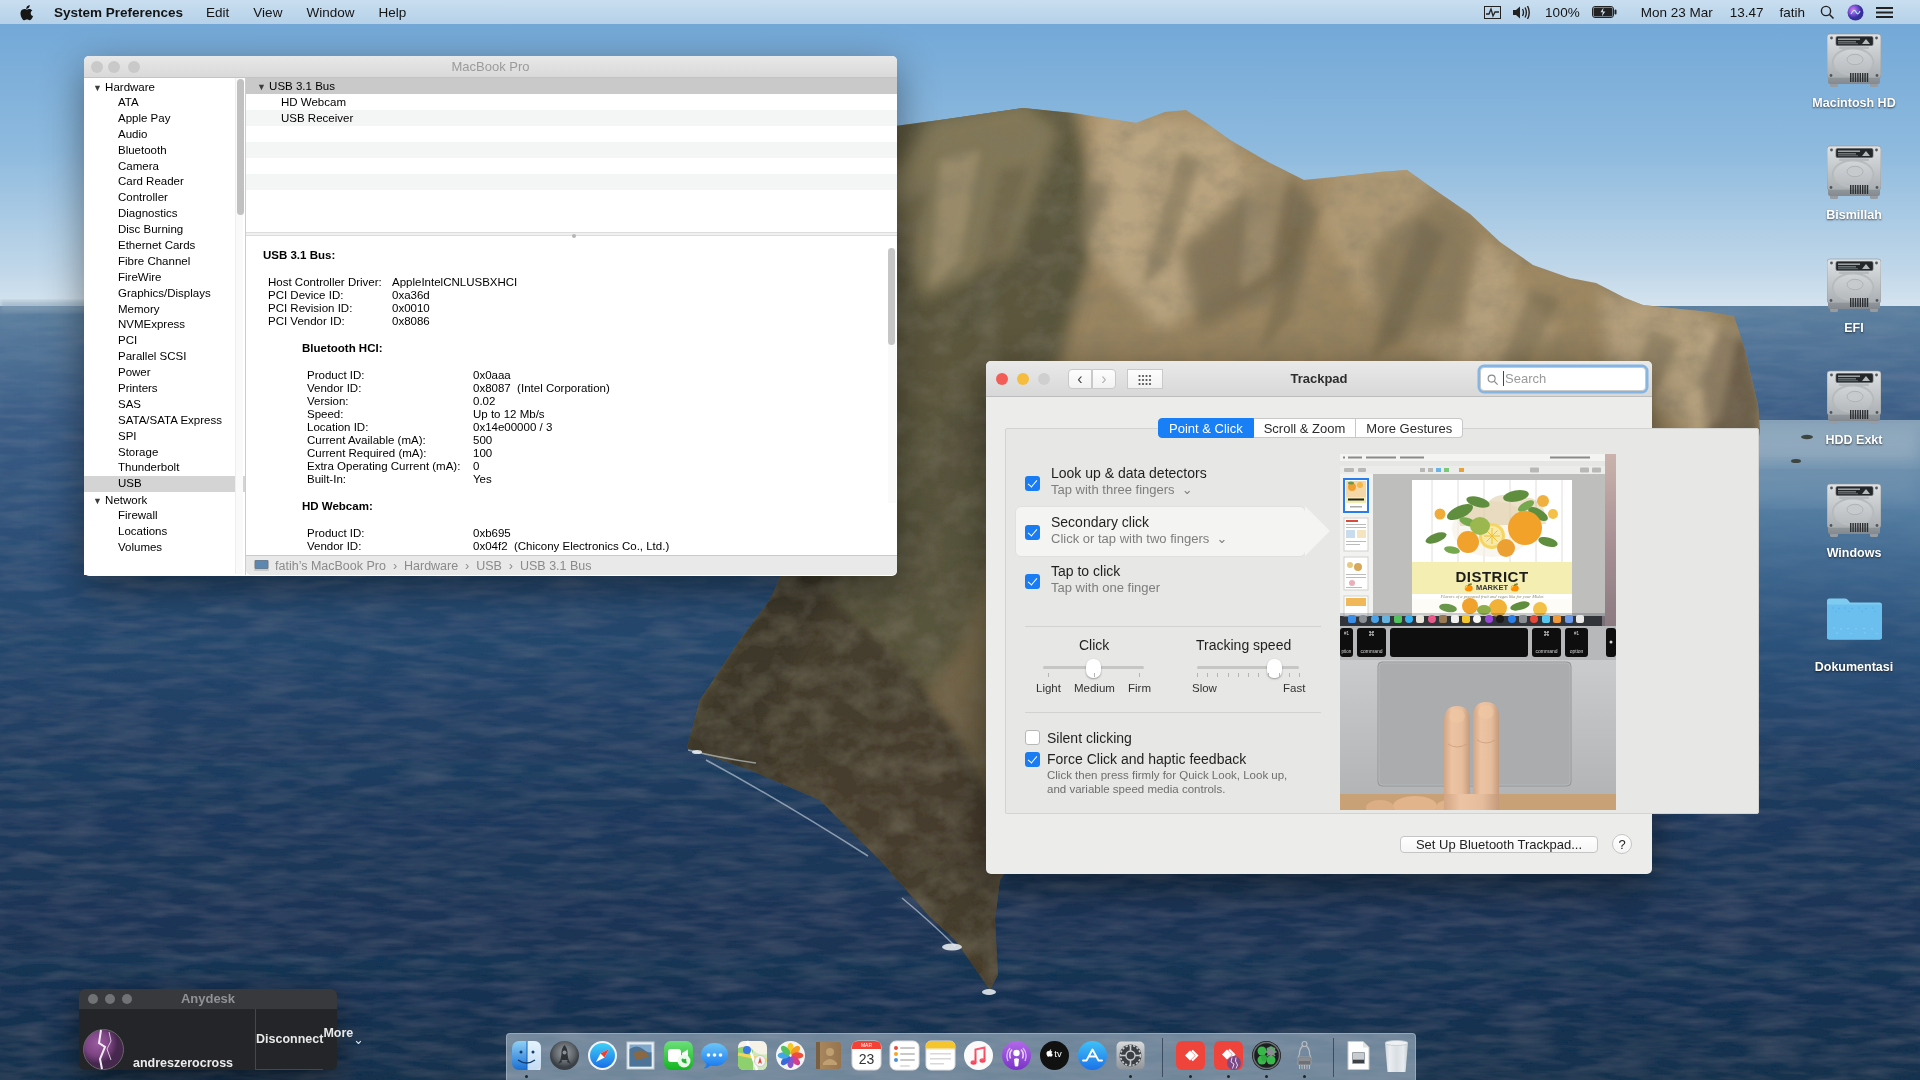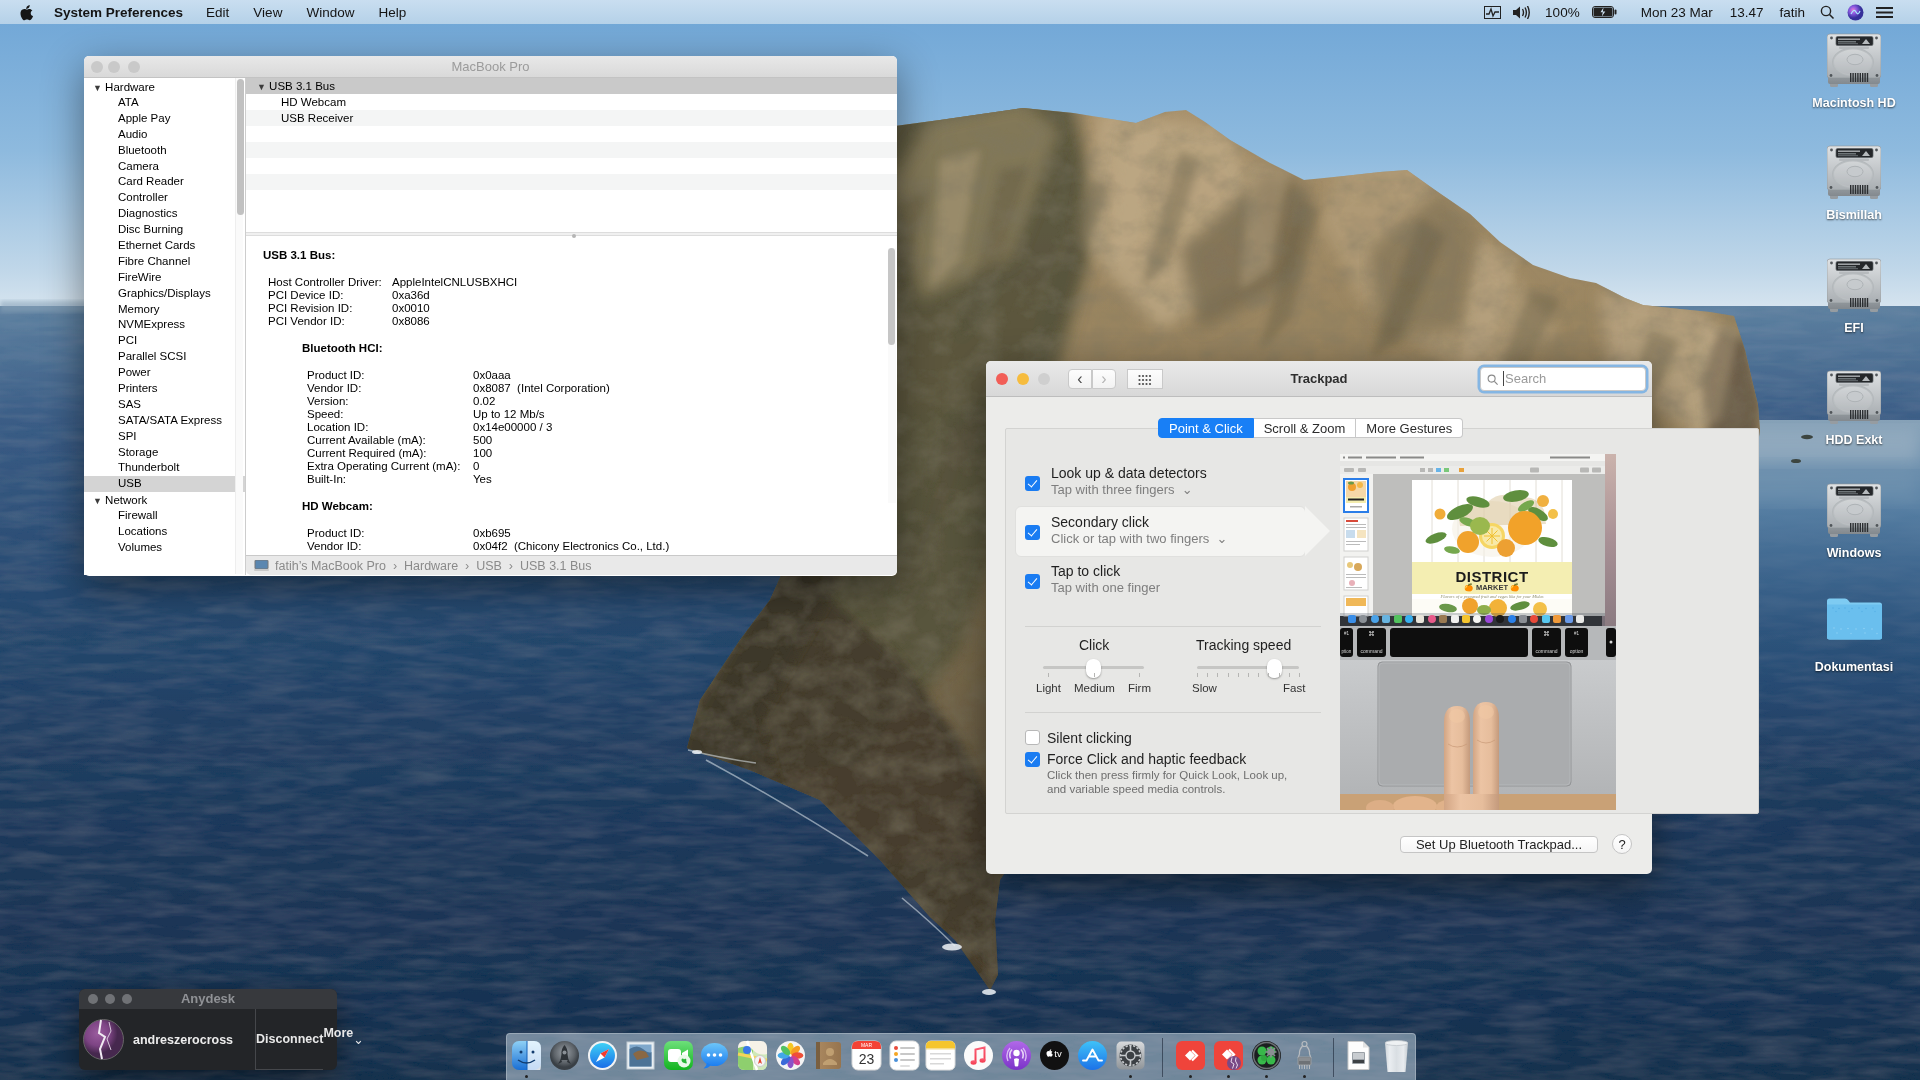--- a/index.html
+++ b/index.html
@@ -72,21 +72,21 @@
 .slider-thumb { position:absolute; width:15px; height:19px; background:#fff; border-radius:7px 7px 7px 7px; box-shadow:0 1px 2px rgba(0,0,0,.35); }
 .tick { position:absolute; width:1px; height:4px; background:#b5b5b3; }
 .slbl { position:absolute; font-size:11.5px; color:#333; }
 #tp-video { position:absolute; left:353px; top:92px; width:276px; height:356px; overflow:hidden; }
 .pushbtn { position:absolute; background:linear-gradient(#fff,#f5f5f5); border:1px solid #c5c5c5; border-radius:4px; font-size:13px; color:#222; text-align:center; }
 
 #anydesk { position:absolute; left:79px; top:989px; width:258px; height:81px; background:#232528; border-radius:6px; box-shadow:0 10px 30px rgba(0,0,0,.5); z-index:15; font-family:"Liberation Sans",sans-serif; }
 #ad-title { height:20px; background:#37393d; border-radius:6px 6px 0 0; position:relative; text-align:center; color:#909296; font-size:13px; font-weight:bold; line-height:20px; }
 #ad-title .tl { width:10px; height:10px; top:5px; background:#707276; }
 #ad-body { display:flex; height:61px; }
-#ad-left { flex:1; display:flex; align-items:center; border-right:1px solid #45474b; }
+#ad-left { flex:1; display:flex; align-items:flex-end; border-right:1px solid #45474b; }
 #ad-right { width:81px; display:flex; flex-direction:row; }
 #ad-right .half { flex:1; display:flex; align-items:center; justify-content:center; color:#e8e8e8; font-size:12.5px; font-weight:bold; }
 #ad-right .half.top { border-bottom:1px solid #45474b; }
 
 #dock { position:absolute; left:506px; top:1033px; width:910px; height:47px; background:rgba(173,191,207,.60); border:1px solid rgba(255,255,255,.25); border-bottom:none; border-radius:4px 4px 0 0; z-index:40; }
 .dk { position:absolute; top:6px; width:31px; height:31px; }
 .dkdot { position:absolute; top:41px; width:3px; height:3px; border-radius:50%; background:#222; }
 .dksep { position:absolute; top:4px; width:1px; height:39px; background:rgba(20,30,45,.55); }
 </style>
 </head>

